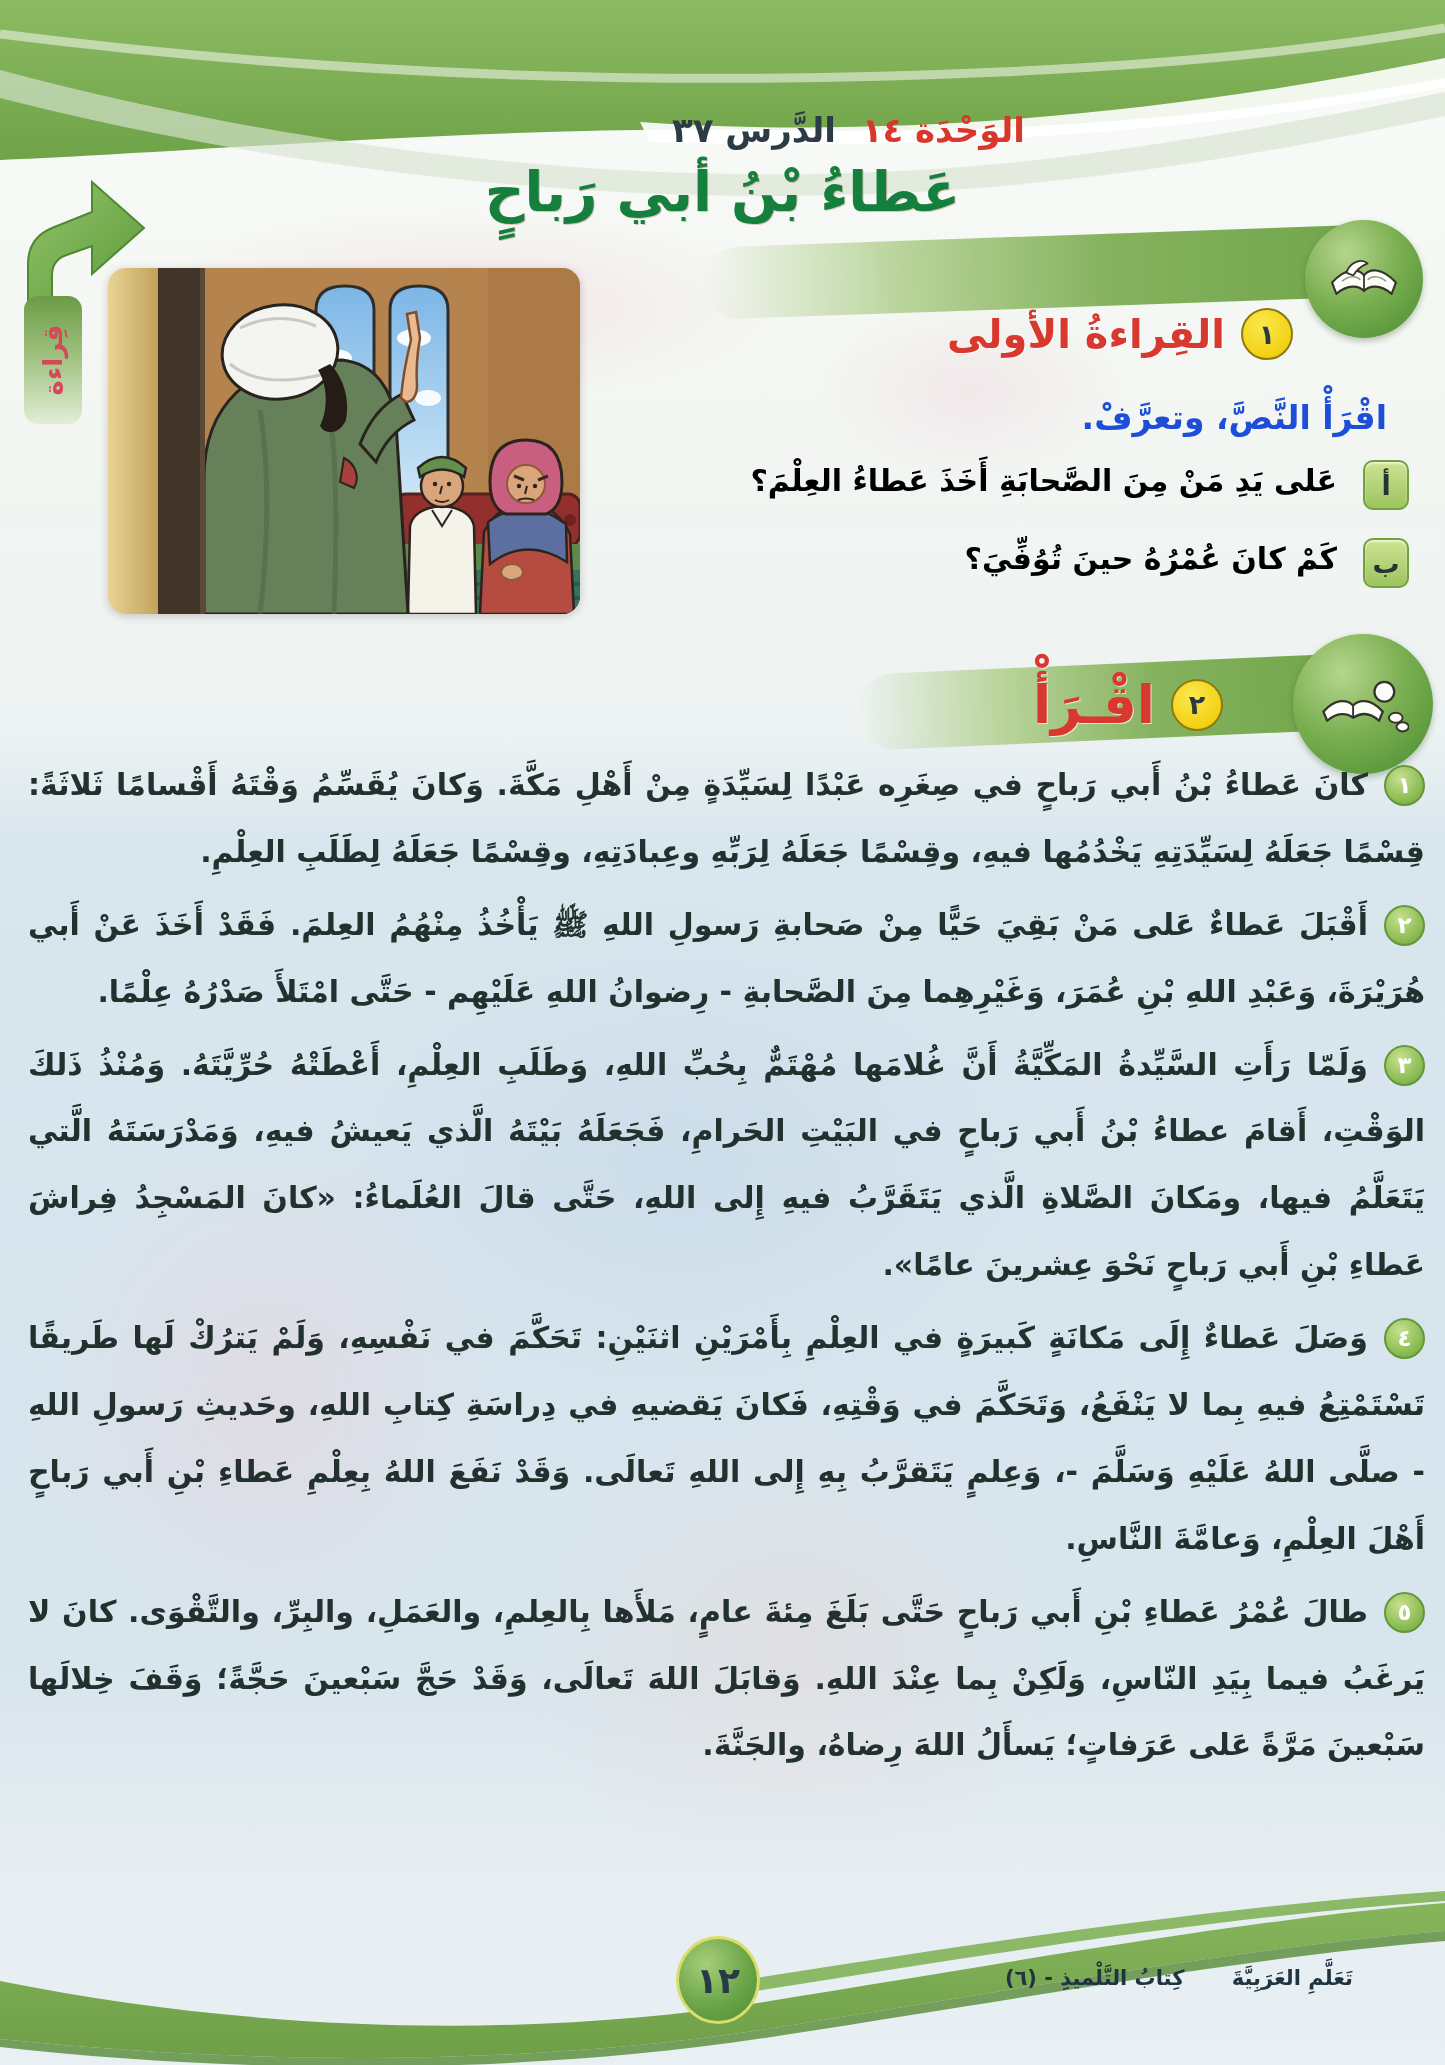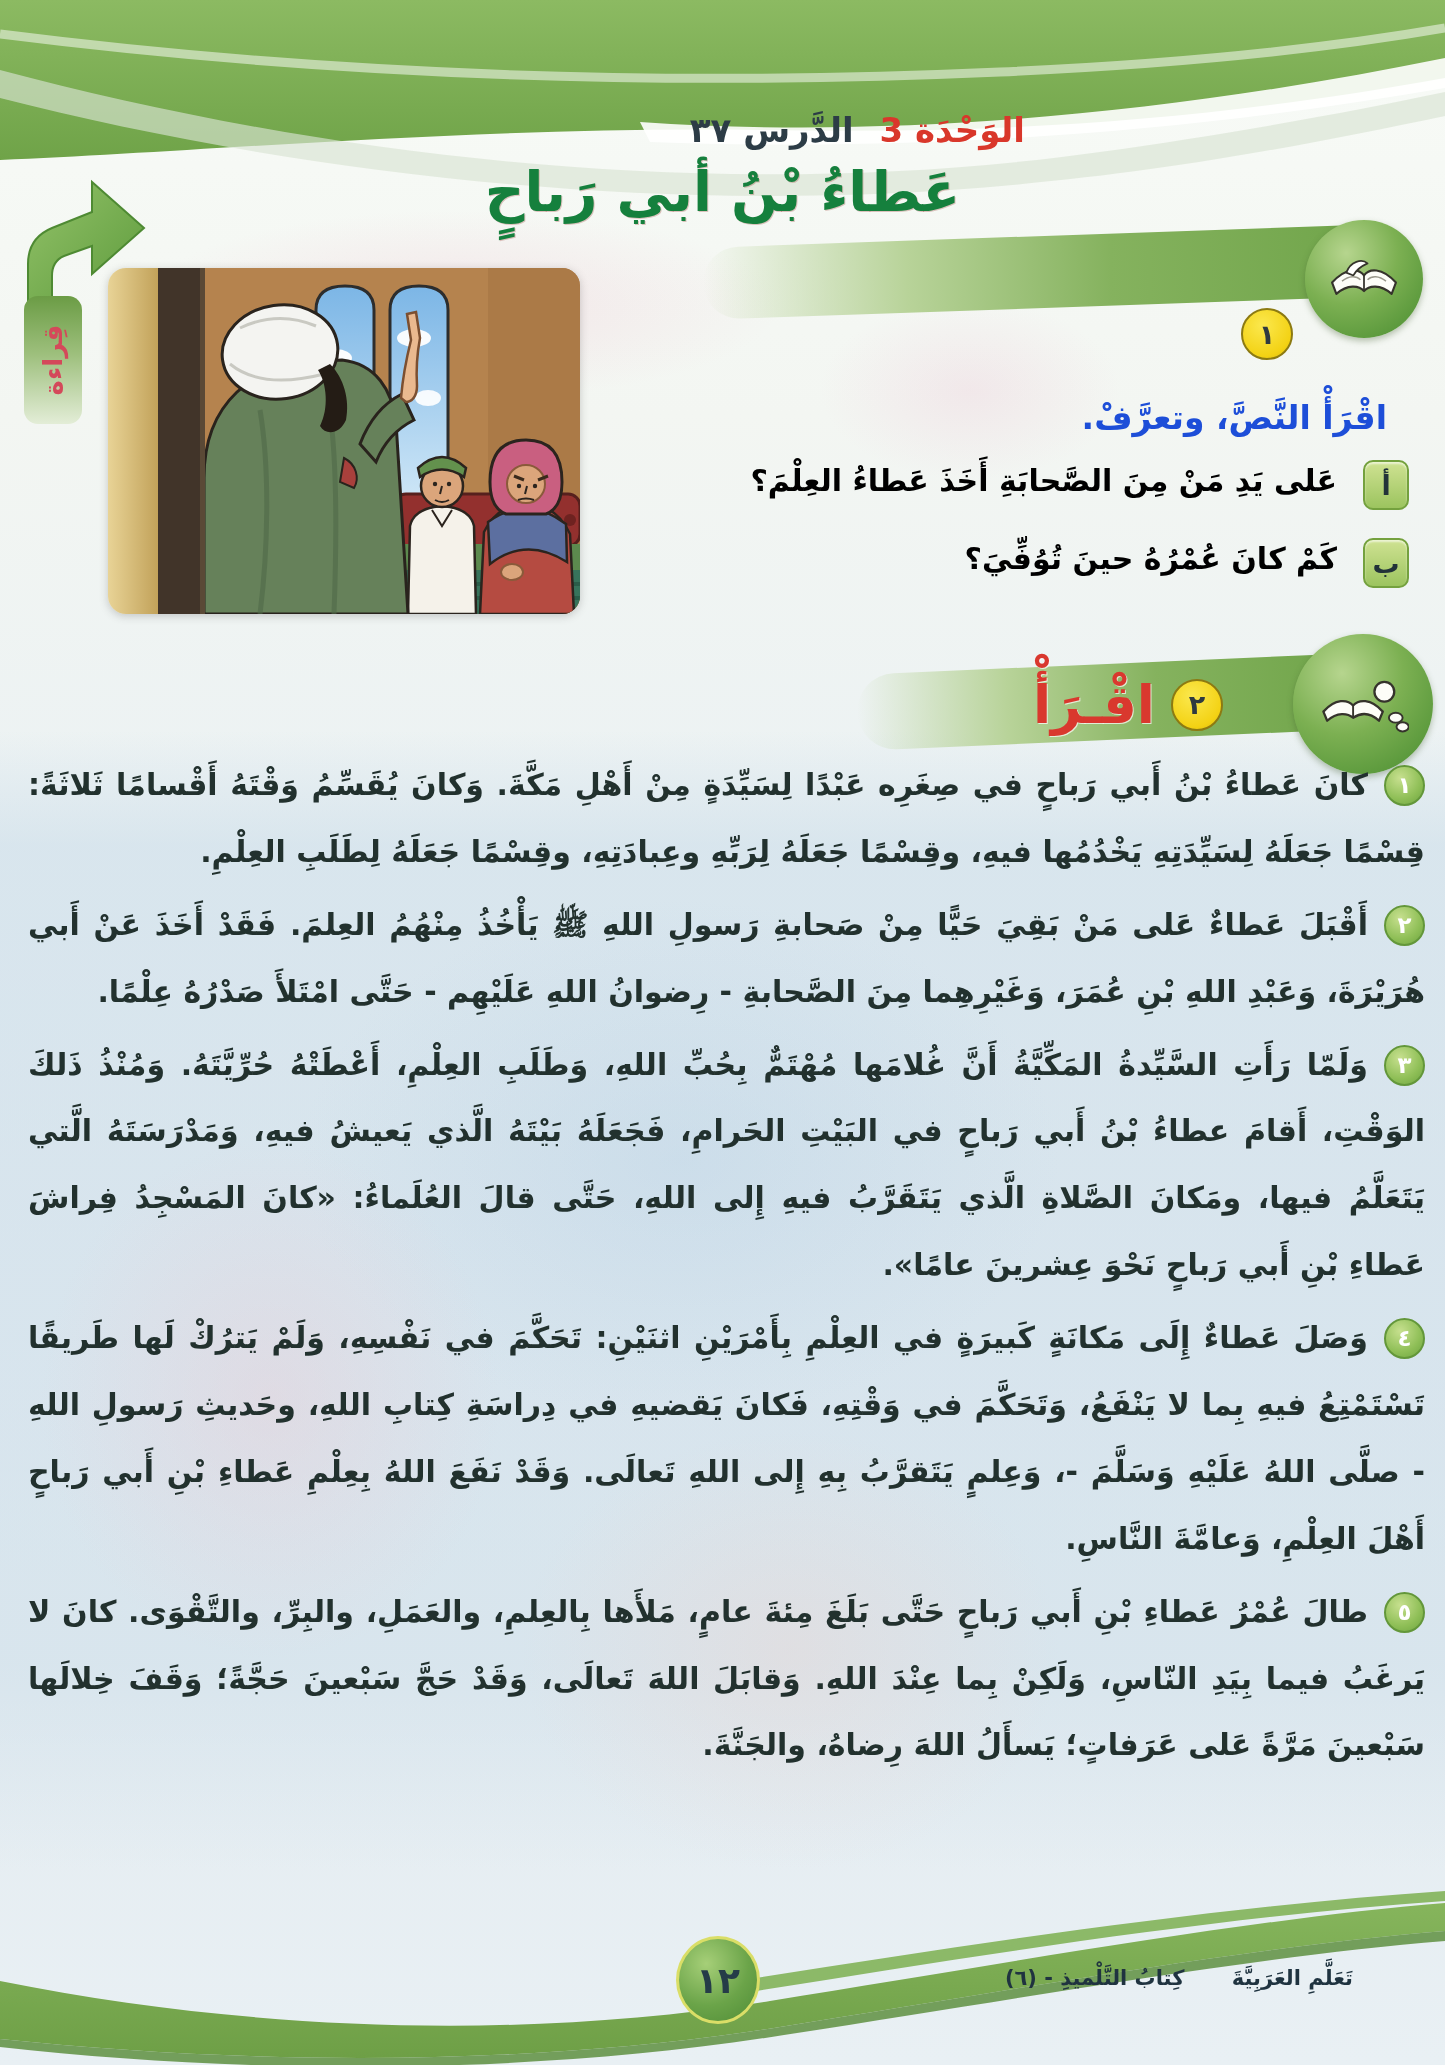--- a/index.html
+++ b/index.html
@@ -136,36 +136,37 @@
         <stop offset="1" stop-color="#5c9a3b"></stop>
     </linearGradient>
   </defs>
   <path d="M10 140 L10 96 Q10 70 34 60 L74 44 L74 14 L126 60 L74 106 L74 78 L46 88 Q34 93 34 108 L34 140 Z" fill="url(#garr)" stroke="#4e8a33" stroke-width="2"></path>
 </svg>
 <div class="abs side-tab">
   <span>قِراءة</span>
 </div>
 
 <div class="abs lesson-meta">
-  <span class="unit">الوَحْدَة 3</span>
+  <span class="unit">الوَحْدَة ١٤</span>
   <span class="lesson">الدَّرس ٣٧</span>
 </div>
 <div class="abs page-title">عَطاءُ بْنُ أبي رَباحٍ</div>
 
 <div class="abs band band1"></div>
 <div class="abs band-circle band1-circle">
   <svg width="78" height="56" viewBox="0 0 110 78">
     <path d="M10 44 C30 22 48 24 55 34 C62 24 80 22 100 44 L94 60 C78 46 62 48 55 56 C48 48 32 46 16 60 Z" fill="#fdfdf8" stroke="#35332c" stroke-width="3" stroke-linejoin="round"></path>
     <path d="M55 34 L55 56" stroke="#35332c" stroke-width="2.5"></path>
     <path d="M30 30 C36 14 52 10 60 17 C51 21 44 26 40 34 Z" fill="#ffffff" stroke="#35332c" stroke-width="2.5" stroke-linejoin="round"></path>
     <path d="M24 42 C34 34 44 34 50 40 M60 40 C66 34 76 34 86 42" stroke="#9a988c" stroke-width="2" fill="none"></path>
   </svg>
 </div>
 <div class="abs band-row band1-row">
   <div class="num-coin">١</div>
+  <div class="band-title">القِراءةُ الأولى</div>
 </div>
 
 <div class="abs instruction">اقْرَأْ النَّصَّ، وتعرَّفْ.</div>
 
 <div class="abs questions">
   <div class="q-row">
     <div class="q-badge">أ</div>
     <div class="q-text">عَلى يَدِ مَنْ مِنَ الصَّحابَةِ أَخَذَ عَطاءُ العِلْمَ؟</div>
   </div>
   <div class="q-row">

